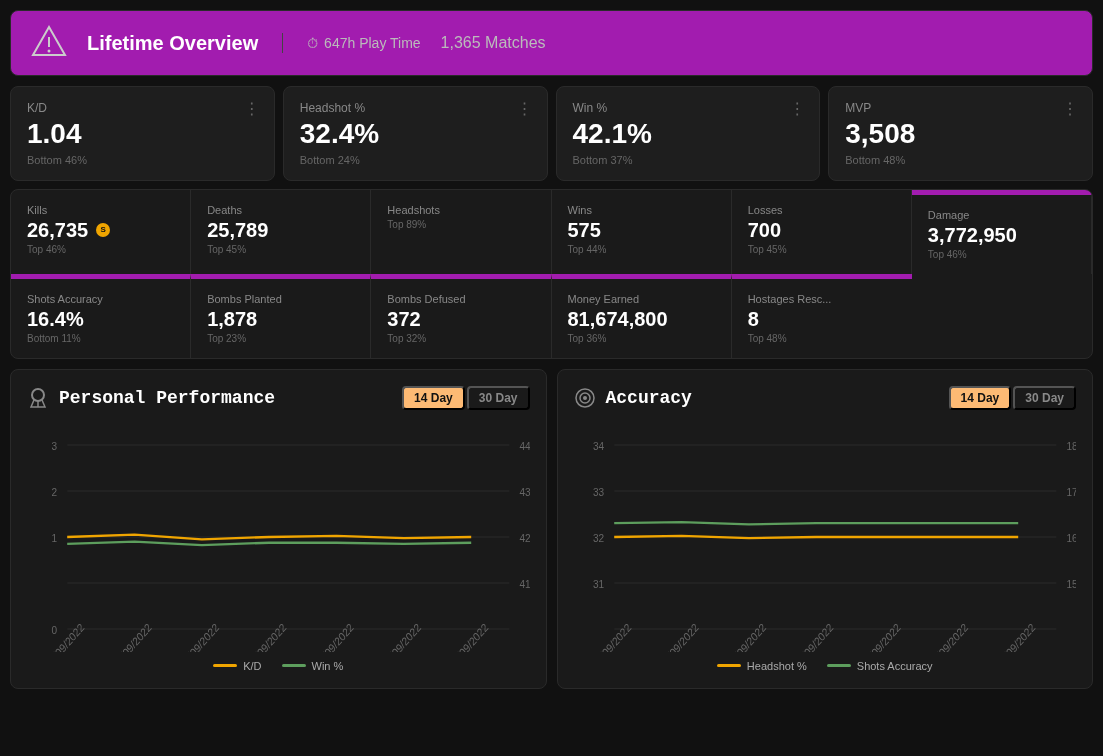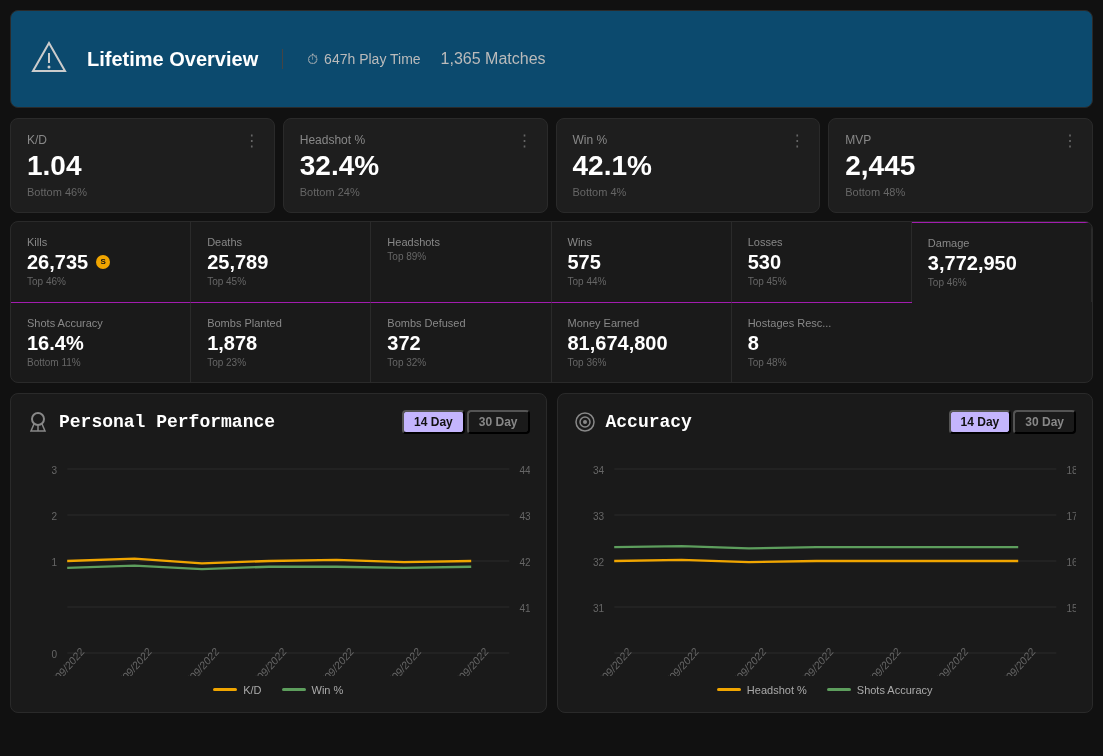--- a/index.html
+++ b/index.html
@@ -7,23 +7,23 @@
       background: #111;
       color: #ddd;
       font-family: 'Segoe UI', Arial, sans-serif;
       width: 1103px;
       min-height: 756px;
       padding: 10px;
     }
 
     
     .header {
-      background: #0c4a6e;
+      background: #a21caf;
       border-radius: 8px;
-      padding: 30px 20px;
+      padding: 14px 20px;
       display: flex;
       align-items: center;
       gap: 20px;
       margin-bottom: 10px;
       border: 1px solid #2a2a2a;
     }
     .header-logo {
       width: 36px; height: 36px;
     }
     .header-title {
@@ -94,21 +94,21 @@
       gap: 0;
       margin-bottom: 10px;
       overflow: hidden;
     }
     .mini-stat {
       padding: 14px 16px;
       border-right: 1px solid #2a2a2a;
     }
     .mini-stat:last-child { border-right: none; }
     .mini-stat-row2 {
-      border-top: 1px solid #a21caf;
+      border-top: 5px solid #a21caf;
     }
     .mini-stat-label {
       font-size: 11px;
       color: #888;
       margin-bottom: 3px;
     }
     .mini-stat-value {
       font-size: 20px;
       font-weight: 700;
       color: #fff;
@@ -167,21 +167,21 @@
       gap: 2px;
     }
     .chart-tab {
       padding: 3px 10px;
       font-size: 12px;
       border-radius: 4px;
       cursor: pointer;
       font-weight: 600;
     }
     .chart-tab.active {
-      background: #c4b5fd;
+      background: #fdba74;
       color: #111;
     }
     .chart-tab.inactive {
       background: transparent;
       color: #888;
     }
     .chart-area {
       position: relative;
       height: 230px;
     }
@@ -265,26 +265,26 @@
   </div>
   <div class="stat-card">
     <div class="stat-card-label">Headshot %</div>
     <div class="stat-card-value">32.4%</div>
     <div class="stat-card-sub">Bottom 24%</div>
     <div class="stat-card-menu">⋮</div>
   </div>
   <div class="stat-card">
     <div class="stat-card-label">Win %</div>
     <div class="stat-card-value">42.1%</div>
-    <div class="stat-card-sub">Bottom 4%</div>
+    <div class="stat-card-sub">Bottom 37%</div>
     <div class="stat-card-menu">⋮</div>
   </div>
   <div class="stat-card">
     <div class="stat-card-label">MVP</div>
-    <div class="stat-card-value">2,445</div>
+    <div class="stat-card-value">3,508</div>
     <div class="stat-card-sub">Bottom 48%</div>
     <div class="stat-card-menu">⋮</div>
   </div>
 </div>
 
 <div class="mini-stats">
 
   <div class="mini-stat">
     <div class="mini-stat-label">Kills</div>
     <div class="mini-stat-value">
@@ -302,21 +302,21 @@
     <div class="mini-stat-label">Headshots</div>
     <div class="mini-stat-sub">Top 89%</div>
   </div>
   <div class="mini-stat">
     <div class="mini-stat-label">Wins</div>
     <div class="mini-stat-value">575</div>
     <div class="mini-stat-sub">Top 44%</div>
   </div>
   <div class="mini-stat">
     <div class="mini-stat-label">Losses</div>
-    <div class="mini-stat-value">530</div>
+    <div class="mini-stat-value">700</div>
     <div class="mini-stat-sub">Top 45%</div>
   </div>
 
   <div class="mini-stat mini-stat-row2">
     <div class="mini-stat-label">Damage</div>
     <div class="mini-stat-value">3,772,950</div>
     <div class="mini-stat-sub">Top 46%</div>
   </div>
   <div class="mini-stat mini-stat-row2">
     <div class="mini-stat-label">Shots Accuracy</div>

